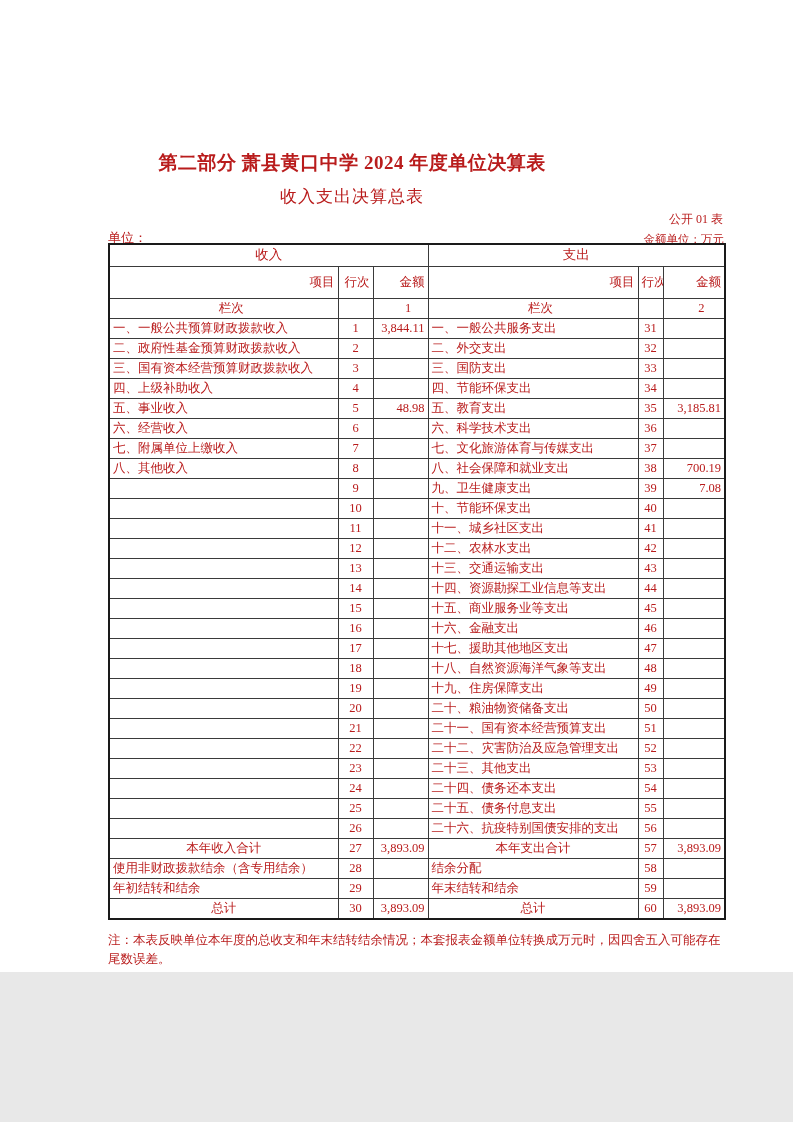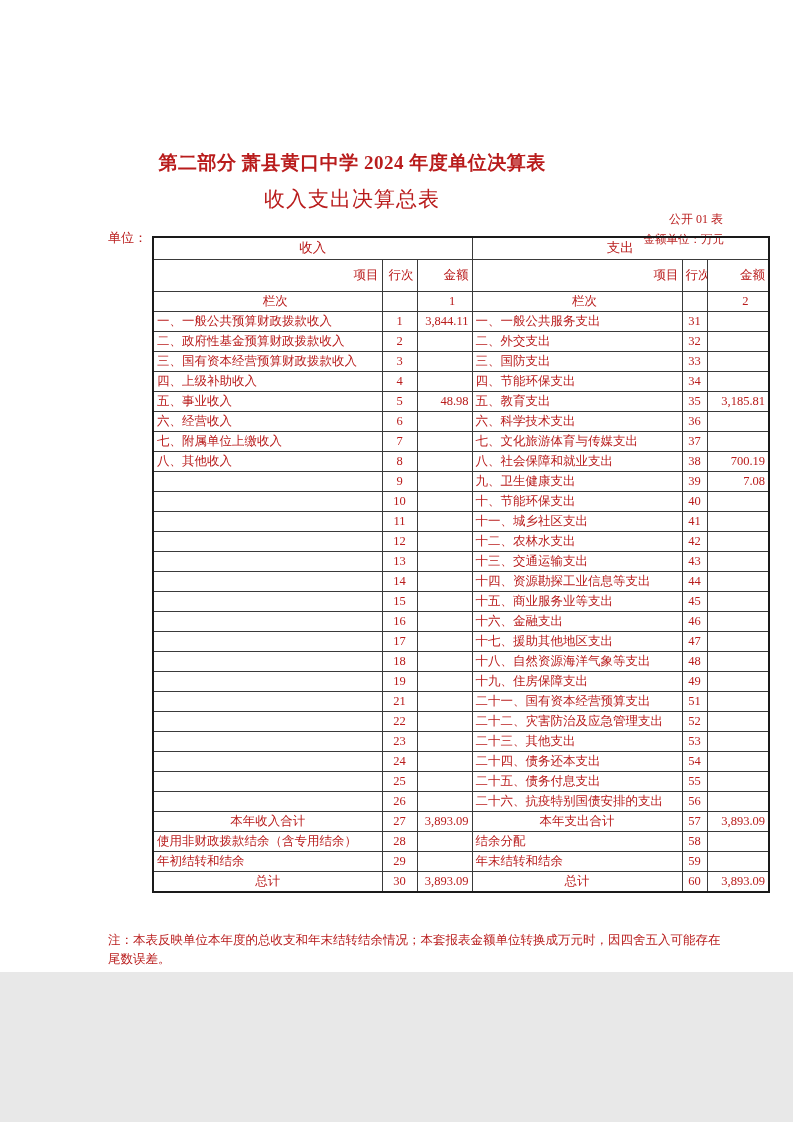--- a/index.html
+++ b/index.html
@@ -12,36 +12,35 @@
     color:#b91c1c;
     overflow:hidden;
   }
   .heading-block{
     position:absolute;left:0;top:150px;width:704px;text-align:center;
   }
   .doc-title{
     font-size:19px;font-weight:bold;letter-spacing:0.5px;margin:0;
   }
   .doc-subtitle{
-    font-size:21px;font-weight:normal;margin:9px 0 0 0;letter-spacing:1px;
+    font-size:17px;font-weight:normal;margin:9px 0 0 0;letter-spacing:1px;
   }
   .table-code{
     position:absolute;top:211px;right:70px;font-size:12px;
   }
   .meta-line{
     position:absolute;left:108px;top:229px;width:616px;
     display:flex;justify-content:space-between;align-items:flex-end;
   }
   .unit-label{font-size:13px;}
   .amount-unit-label{font-size:11.5px;}
   table.summary{
-    position:absolute;left:108px;top:236px;width:616px;
+    position:absolute;left:108px;top:243px;width:616px;
     border-collapse:collapse;table-layout:fixed;
     font-size:12.5px;
-    margin-left:44px;
   }
   table.summary th,table.summary td{
     border:1px solid #3a3a3a;
     padding:0 3px;
     overflow:hidden;white-space:nowrap;
     font-weight:normal;
     line-height:1.1;
   }
   table.summary{border:2px solid #1a1a1a;}
   tr.hrow1 th{height:21px;text-align:center;font-size:13.5px;}
@@ -259,20 +258,28 @@
         <tr>
           <td class="item"></td>
           <td class="num">19</td>
           <td class="amt"></td>
           <td class="item">十九、住房保障支出</td>
           <td class="num">49</td>
           <td class="amt"></td>
         </tr>
         <tr>
           <td class="item"></td>
+          <td class="num">20</td>
+          <td class="amt"></td>
+          <td class="item">二十、粮油物资储备支出</td>
+          <td class="num">50</td>
+          <td class="amt"></td>
+        </tr>
+        <tr>
+          <td class="item"></td>
           <td class="num">21</td>
           <td class="amt"></td>
           <td class="item">二十一、国有资本经营预算支出</td>
           <td class="num">51</td>
           <td class="amt"></td>
         </tr>
         <tr>
           <td class="item"></td>
           <td class="num">22</td>
           <td class="amt"></td>

